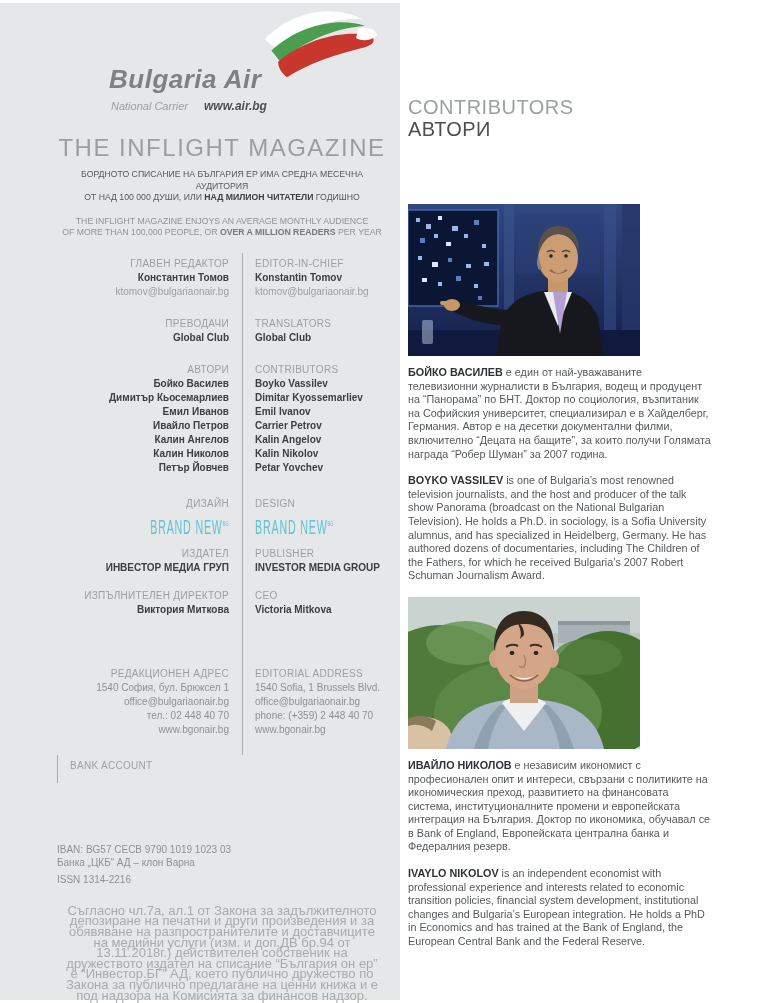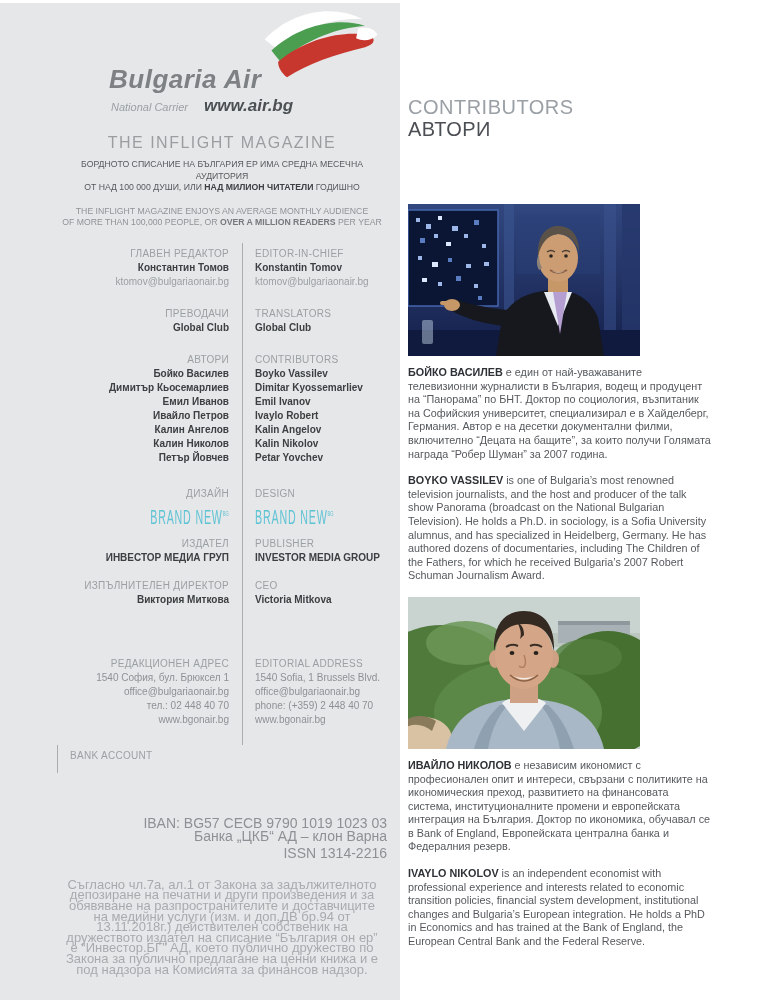--- a/index.html
+++ b/index.html
@@ -20,25 +20,25 @@
   
   .logo{position:relative;height:92px;margin-left:52px;width:240px;}
   .bird-svg{position:absolute;right:-36px;top:-22px;width:138px;height:78px;}
   .brand{
     position:absolute;left:0;top:36px;
     font-size:26px;font-weight:bold;font-style:italic;
     color:#7d8184;letter-spacing:0.5px;white-space:nowrap;
   }
   .brand-sub{position:absolute;left:2px;top:68px;white-space:nowrap;font-style:italic;}
   .brand-sub .carrier{font-size:11px;color:#9aa0a4;margin-right:16px;}
-  .brand-sub .url{font-size:17px;font-weight:bold;color:#4b5055;}
+  .brand-sub .url{font-size:12px;font-weight:bold;color:#4b5055;}
 
   .mag-title{
     margin-top:14px;text-align:center;
-    font-size:16px;color:#9b9ea1;letter-spacing:1.5px;font-weight:400;
+    font-size:24px;color:#9b9ea1;letter-spacing:1.5px;font-weight:400;
     white-space:nowrap;
   }
   .aud{text-align:center;margin-top:7px;font-size:8.7px;line-height:11.5px;}
   .aud-bg{color:#55595d;}
   .aud-bg b{color:#3c4043;}
   .aud-en{color:#8f9397;margin-top:12px;}
   .aud-en b{color:#75797d;}
 
   
   .mast{margin-top:14px;font-size:10px;line-height:14px;}
@@ -57,21 +57,21 @@
   .names-list div{font-weight:bold;color:#3c4043;}
   .addr-list div{color:#8d9196;}
   .bn-logo{
     display:inline-block;color:#5fc3d5;font-size:13px;letter-spacing:1px;
     transform:scaleY(1.55) scaleX(0.82);margin-top:6px;white-space:nowrap;
   }
   .cell-bg .bn-logo{transform-origin:right center;}
   .cell-en .bn-logo{transform-origin:left center;}
   .bn-logo sup{font-size:5px;letter-spacing:0;}
 
-  .iban-block{margin-top:44px;text-align:right;font-size:14px;line-height:13px;color:#8d9196;}
+  .iban-block{margin-top:60px;text-align:left;font-size:10px;line-height:13px;color:#8d9196;}
   .iban-block div:last-child{margin-top:4px;}
   .legal{
     margin:20px auto 0;width:318px;text-align:center;
     font-size:13px;line-height:10.6px;color:#a7abaf;
   }
 
   
   .right-col{position:absolute;left:408px;top:96px;width:304px;}
   .rc-title-en{font-size:20px;color:#9aa0a5;letter-spacing:0.5px;line-height:22px;}
   .rc-title-bg{font-size:20px;color:#4b4f54;letter-spacing:0.5px;line-height:22px;}
@@ -150,21 +150,21 @@
               <div>Калин Николов</div>
               <div>Петър Йовчев</div>
             </div>
         </div>
         <div class="cell-en">
           <div class="label">CONTRIBUTORS</div>
           <div class="names-list">
               <div>Boyko Vassilev</div>
               <div>Dimitar Kyossemarliev</div>
               <div>Emil Ivanov</div>
-              <div>Ivaylo Robert</div>
+              <div>Carrier Petrov</div>
               <div>Kalin Angelov</div>
               <div>Kalin Nikolov</div>
               <div>Petar Yovchev</div>
             </div>
         </div>
       </div>
 
       <div class="mast-row pb8">
         <div class="cell-bg">
           <div class="label">ДИЗАЙН</div>

